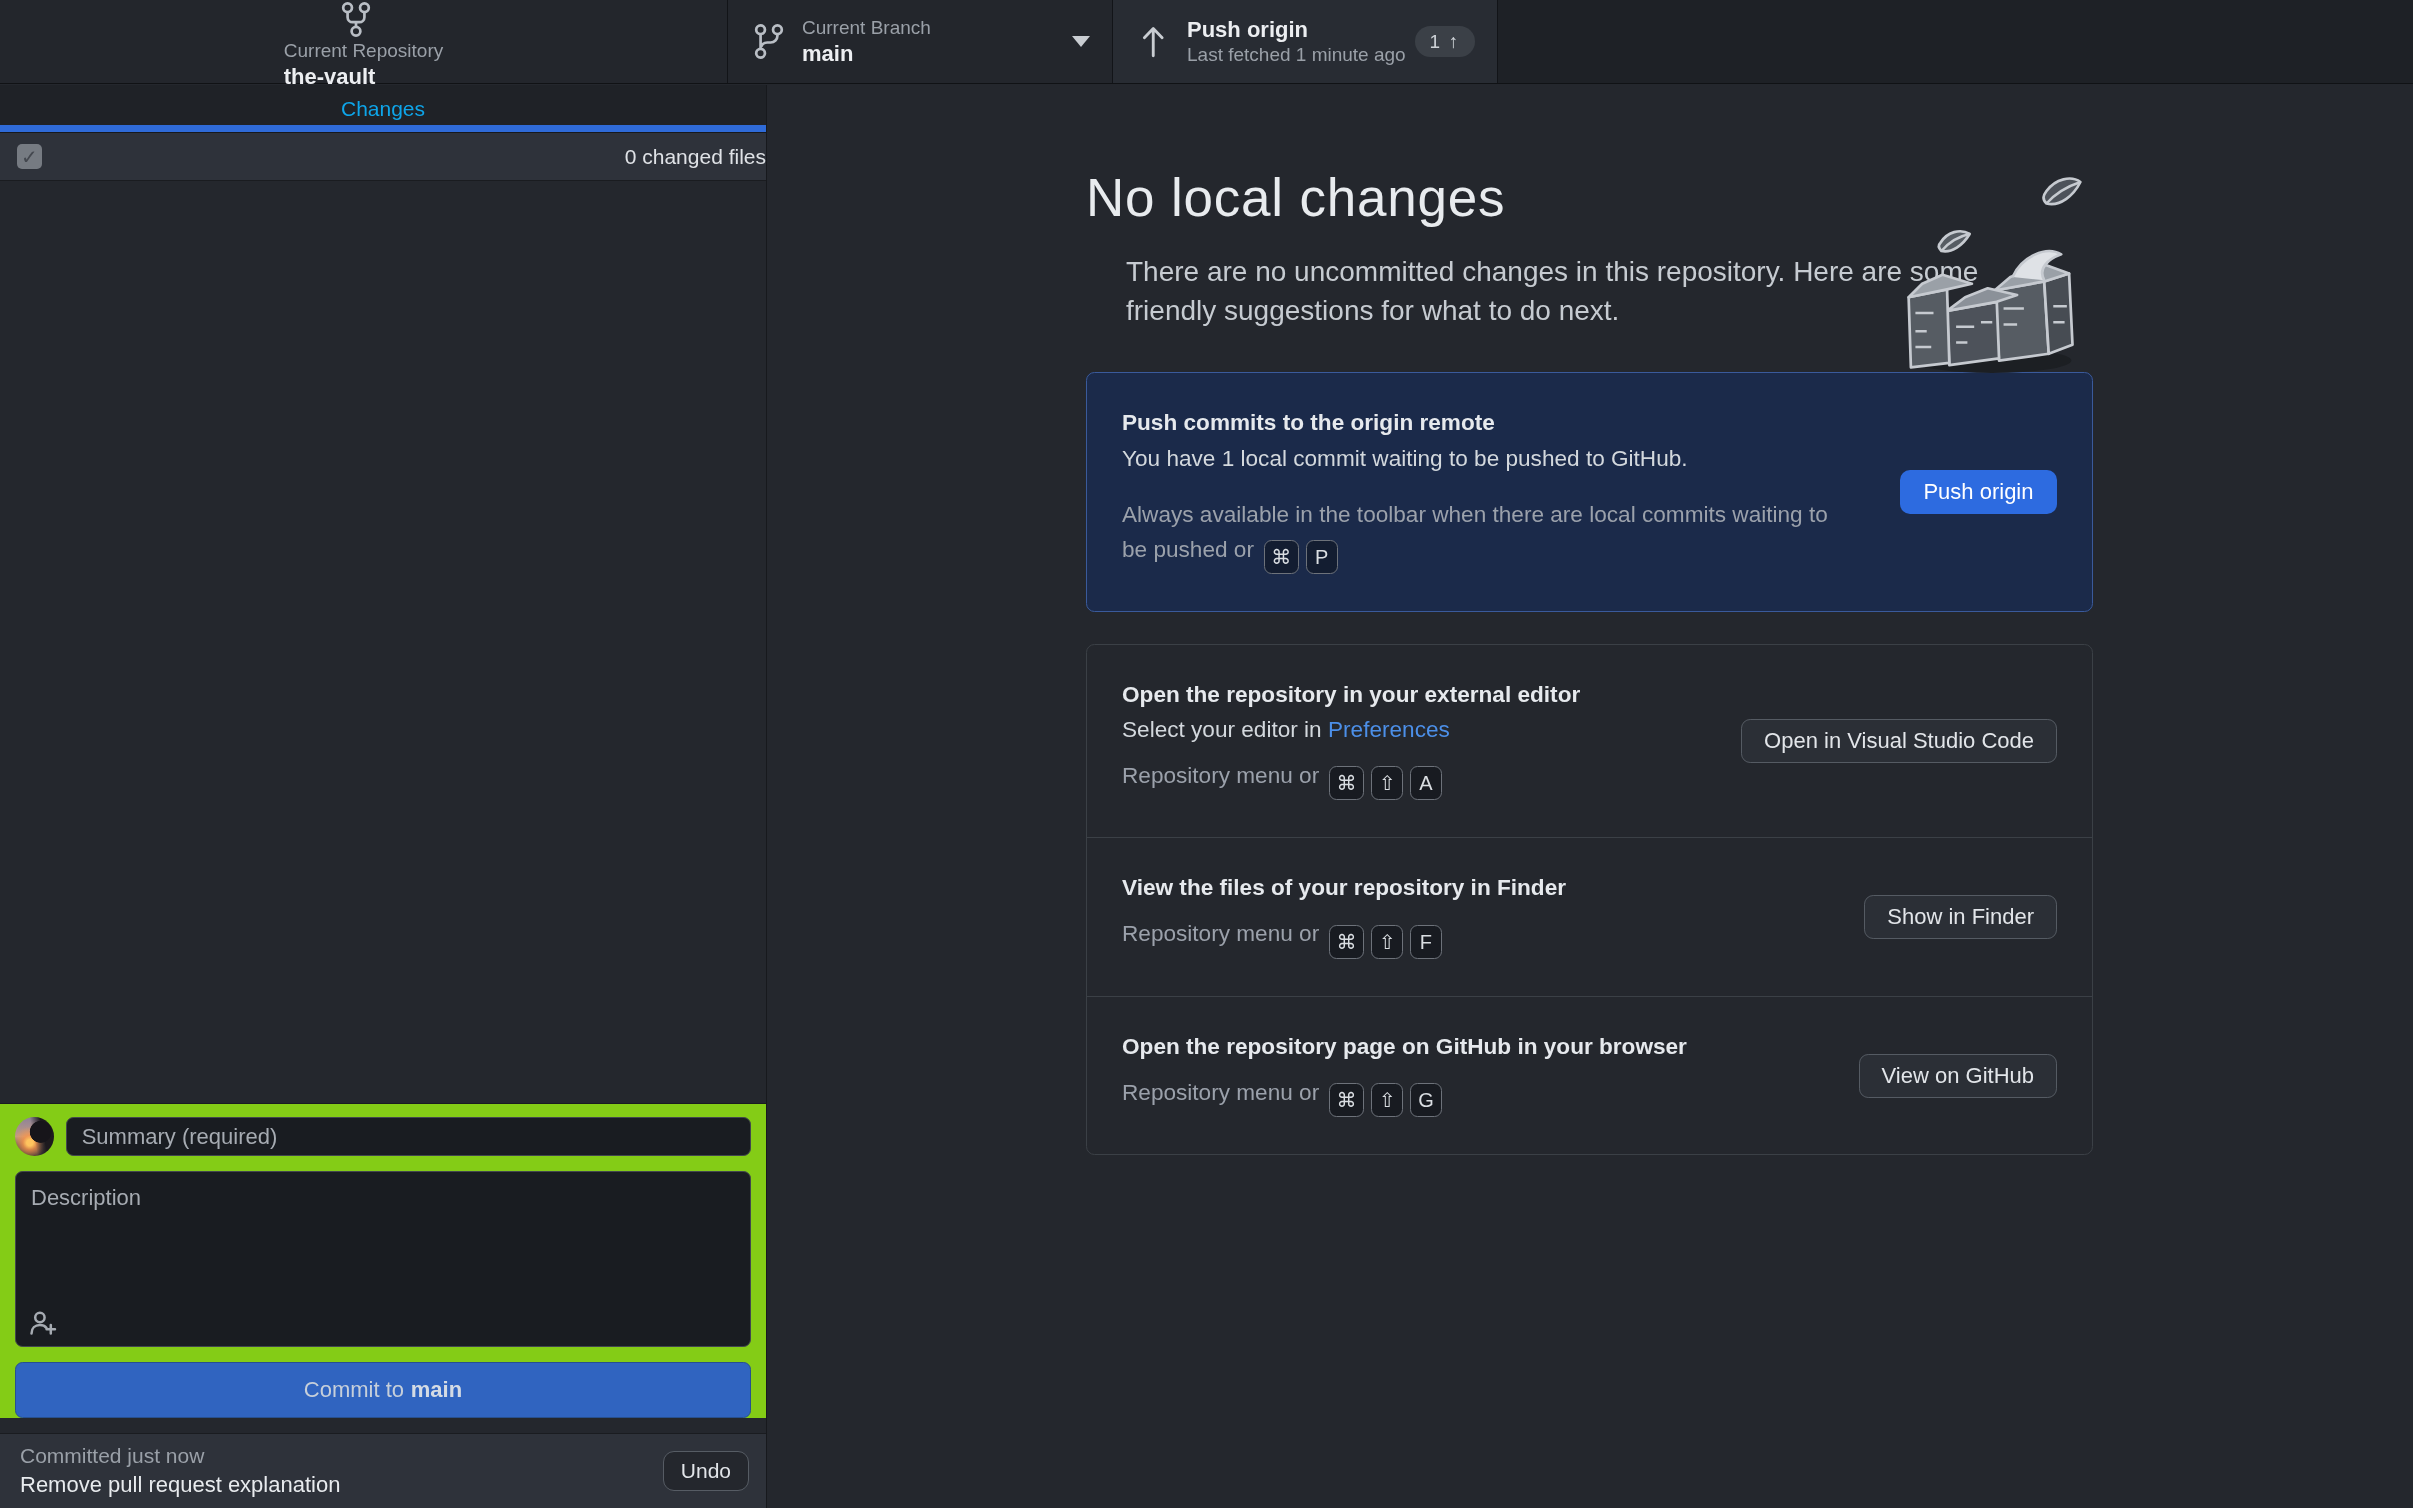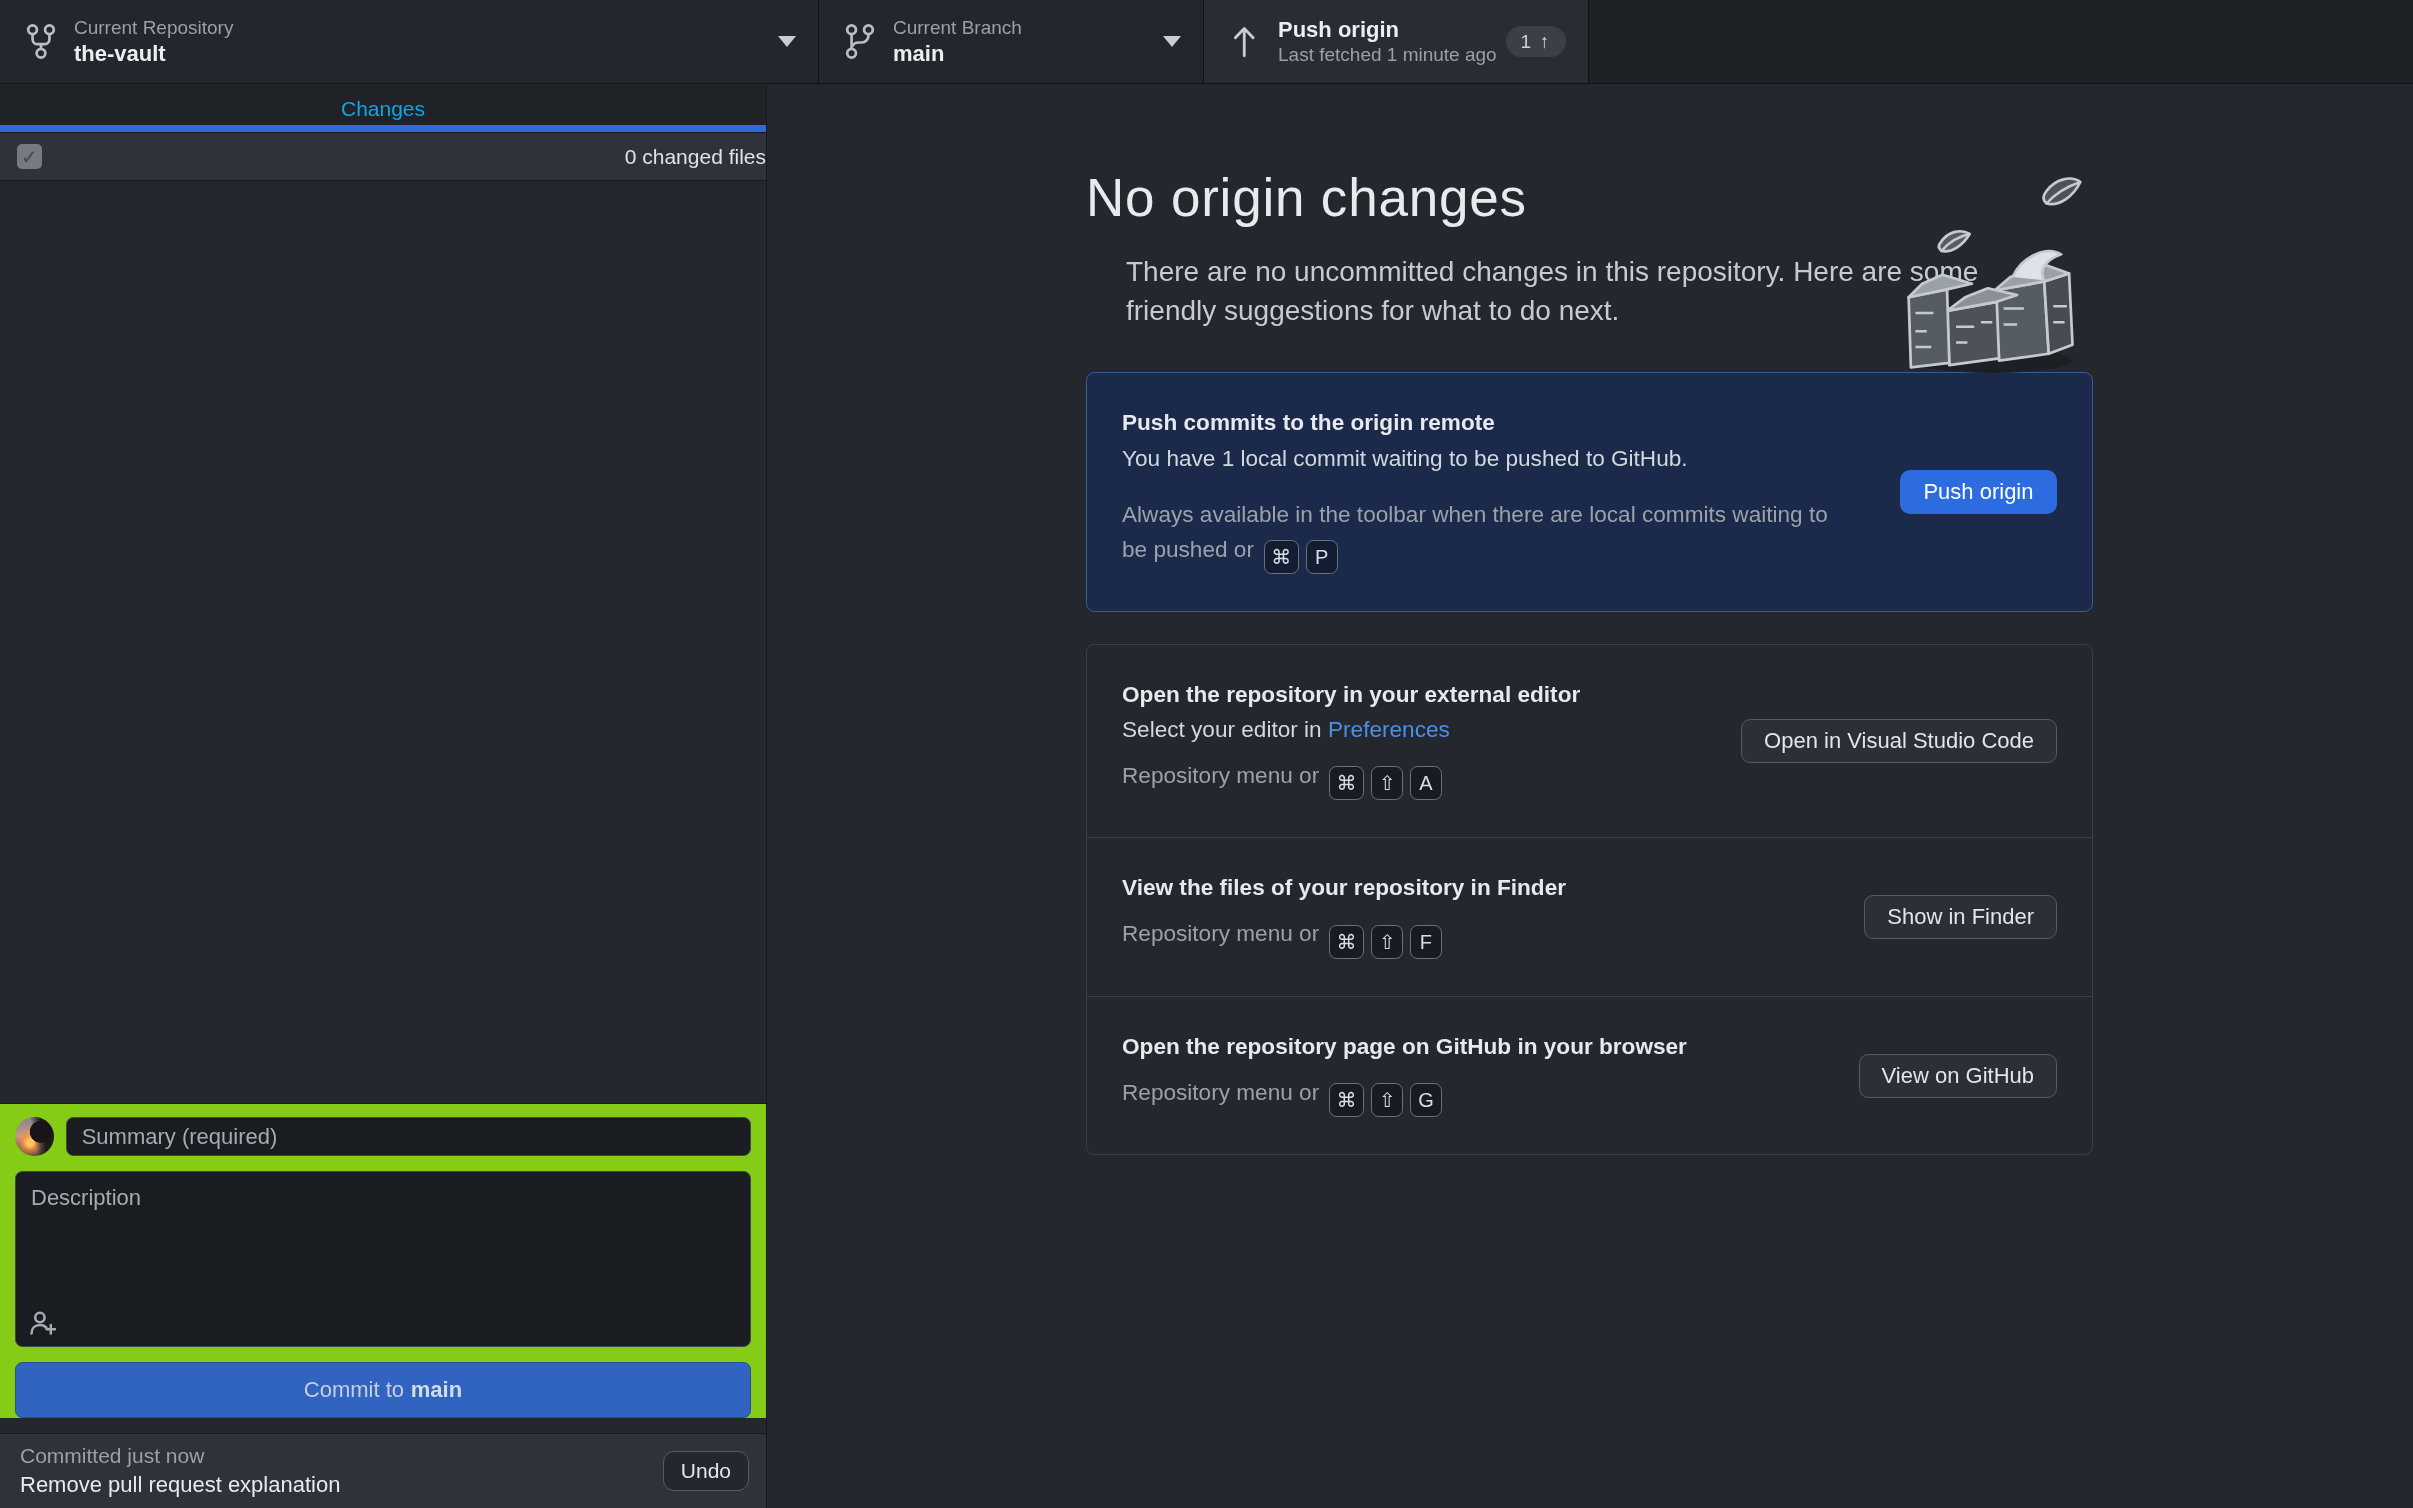--- a/index.html
+++ b/index.html
@@ -13,21 +13,21 @@
 
   
   .toolbar {
     position:absolute; top:0; left:0; width:2413px; height:84px;
     background:#1e2126; border-bottom:1.7px solid #101215; display:flex;
   }
   .tb-section {
     height:100%; display:flex; align-items:center; position:relative;
     border-right:1.7px solid #121418; background:#23262c; padding:0 22px;
   }
-  .tb-section.repo   { width:819px; }
+  .tb-section.repo   { width:728px;flex-direction:column; }
   .tb-section.branch { width:385px; }
   .tb-section.push   { width:385px; background:#282c33; }
   .tb-icon { width:37px; display:flex; justify-content:center; flex:none; margin-right:15px; }
   .tb-text { display:flex; flex-direction:column; line-height:1.25; flex:1; min-width:0; }
   .tb-label { font-size:19px; color:#9aa0a8; }
   .tb-value { font-size:22px; font-weight:bold; color:#eceef1; }
   .chevron {
     width:0; height:0; flex:none; margin-left:11.7px;
     border-left:9.2px solid transparent; border-right:9.2px solid transparent;
     border-top:11px solid #c9cdd2;
@@ -277,21 +277,21 @@
           <path d="M34,124 h16 M34,140 h10 M34,154 h14" stroke="#c6cad0" stroke-width="2.2"></path>
 
           <path d="M150,16 C158,5 172,2 180,8 C174,20 162,30 150,27 C146,23 147,20 150,16 Z" fill="#4d525a" stroke="#c6cad0" stroke-width="2.4" stroke-linejoin="round"></path>
           <path d="M150,27 C158,18 168,12 180,8" stroke="#c6cad0" stroke-width="2.2"></path>
 
           <path d="M56,62 C62,52 74,49 82,54 C76,64 66,71 57,69 C54,66 54,64 56,62 Z" fill="#565c63" stroke="#c6cad0" stroke-width="2.4" stroke-linejoin="round"></path>
           <path d="M57,69 C64,61 72,56 82,54" stroke="#c6cad0" stroke-width="2.2"></path>
         </svg>
       </span>
 
-      <h1 class="page-title">No origin changes</h1>
+      <h1 class="page-title">No local changes</h1>
       <p class="page-subtitle">There are no uncommitted changes in this repository. Here are some friendly suggestions for what to do next.</p>
 
       <div class="card-blue">
         <div class="card-col">
           <div class="card-title">Push commits to the origin remote</div>
           <div class="card-body">You have 1 local commit waiting to be pushed to GitHub.</div>
           <div class="card-hint">
             <span>Always available in the toolbar when there are local commits waiting to be pushed or</span>
             <span class="keycap">⌘</span><span class="keycap">P</span>
           </div>

